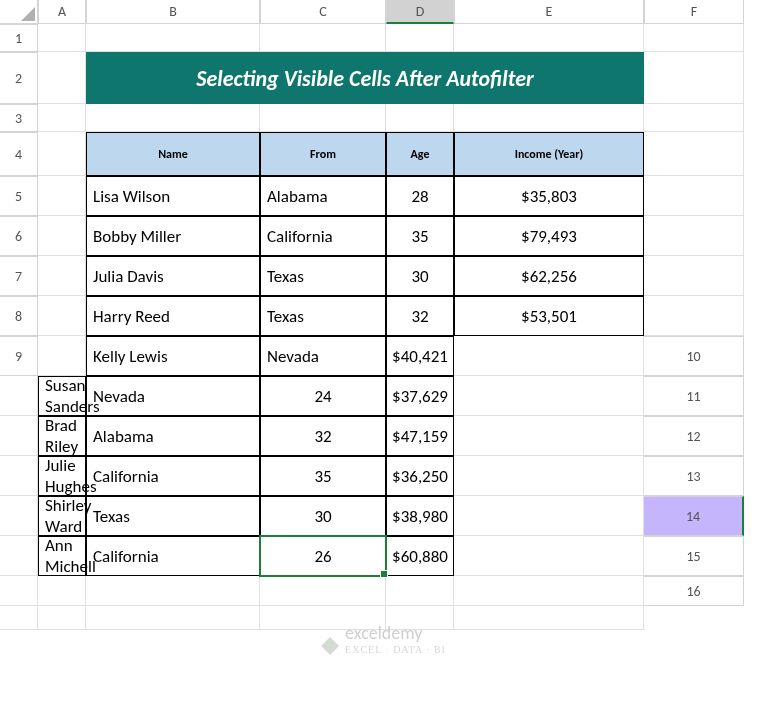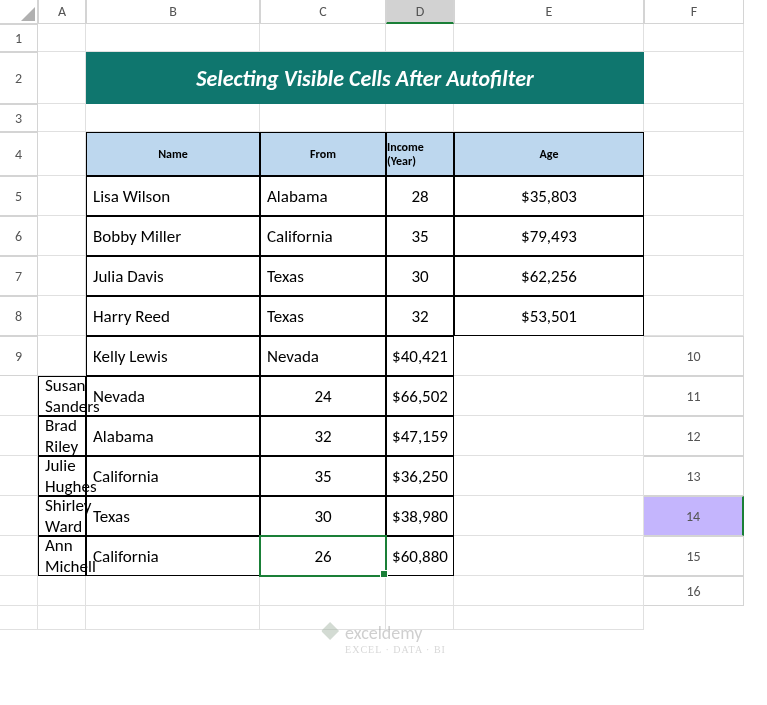--- a/index.html
+++ b/index.html
@@ -115,21 +115,21 @@
       height: 6px;
       background: #1a7f37;
       border: 1px solid #fff;
     }
     .watermark {
       position: absolute;
       bottom: 50px;
       left: 50%;
       transform: translateX(-50%);
       display: flex;
-      align-items: flex-start;
+      align-items: flex-end;
       gap: 6px;
       opacity: 0.5;
     }
     .watermark-icon {
       width: 18px;
       height: 18px;
       background: #a8b8a8;
       clip-path: polygon(50% 0%, 100% 50%, 50% 100%, 0% 50%);
     }
     .watermark-text {
@@ -175,22 +175,22 @@
   <div class="cell"></div>
   <div class="cell"></div>
   <div class="cell"></div>
   <div class="cell"></div>
   <div class="cell"></div>
 
   <div class="row-header">4</div>
   <div class="cell"></div>
   <div class="header-cell">Name</div>
   <div class="header-cell">From</div>
+  <div class="header-cell">Age</div>
   <div class="header-cell">Income (Year)</div>
-  <div class="header-cell">Age</div>
   <div class="cell"></div>
 
   <div class="row-header">5</div>
   <div class="cell"></div>
   <div class="data-cell">Lisa Wilson</div>
   <div class="data-cell">Alabama</div>
   <div class="data-cell center">28</div>
   <div class="data-cell center">$35,803</div>
   <div class="cell"></div>
 
@@ -223,21 +223,21 @@
   <div class="data-cell">Kelly Lewis</div>
   <div class="data-cell">Nevada</div>
   <div class="data-cell center">$40,421</div>
   <div class="cell"></div>
 
   <div class="row-header">10</div>
   <div class="cell"></div>
   <div class="data-cell">Susan Sanders</div>
   <div class="data-cell">Nevada</div>
   <div class="data-cell center">24</div>
-  <div class="data-cell center">$66,502</div>
+  <div class="data-cell center">$37,629</div>
   <div class="cell"></div>
 
   <div class="row-header">11</div>
   <div class="cell"></div>
   <div class="data-cell">Brad Riley</div>
   <div class="data-cell">Alabama</div>
   <div class="data-cell center">32</div>
   <div class="data-cell center">$47,159</div>
   <div class="cell"></div>
 

